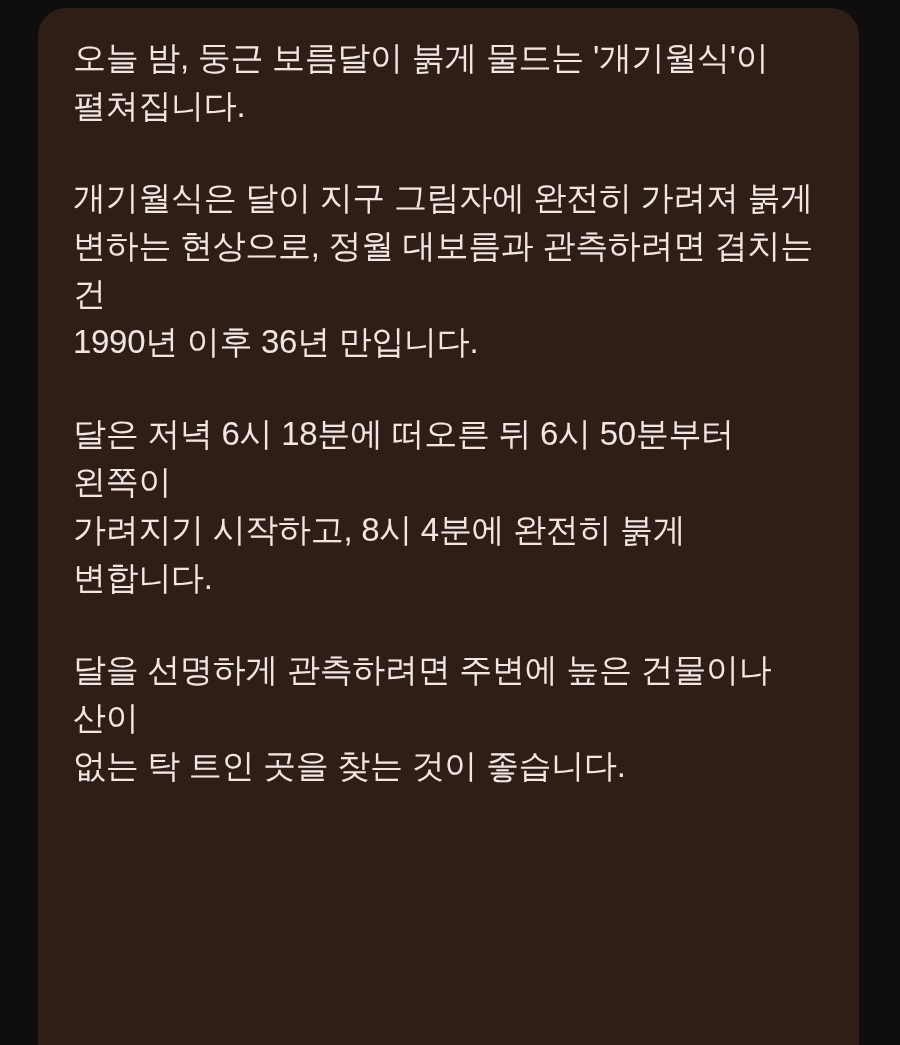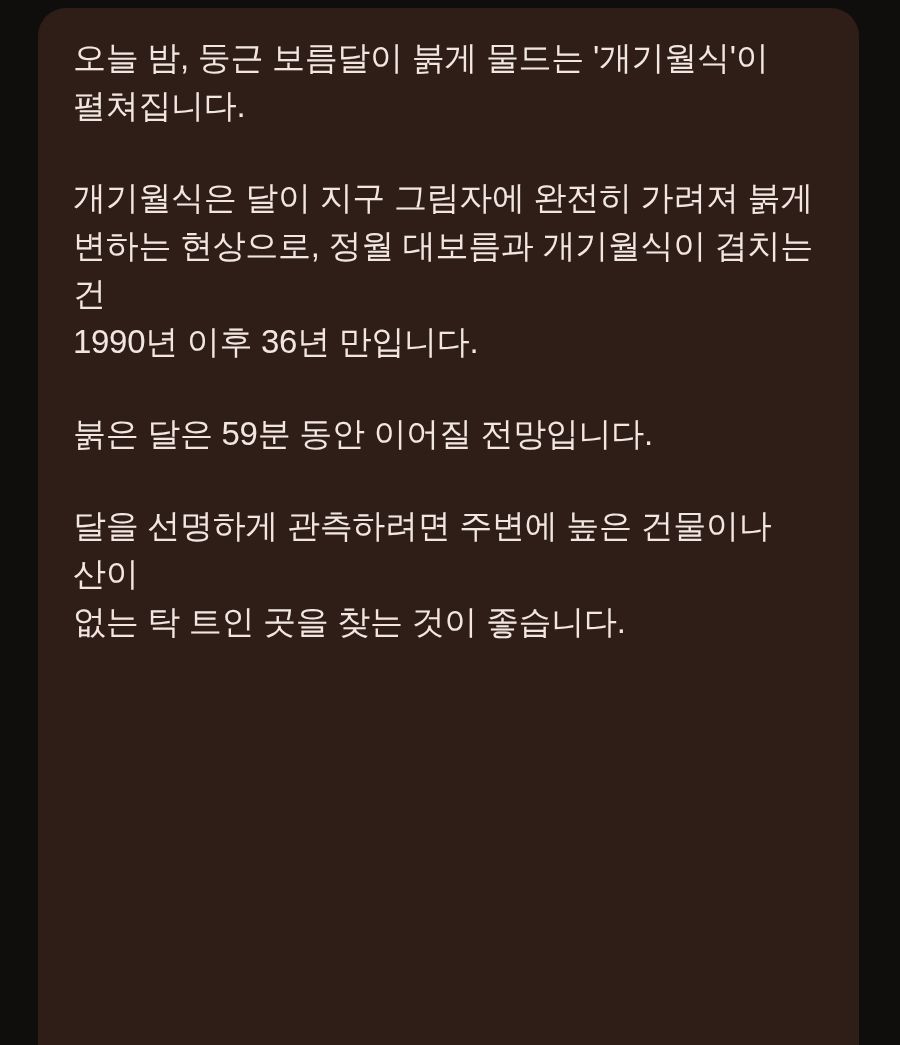--- a/index.html
+++ b/index.html
@@ -40,20 +40,21 @@
   }
 </style>
 </head>
 <body>
 
 <div class="screen">
   <div class="card">
     <p>오늘 밤, 둥근 보름달이 붉게 물드는 '개기월식'이
 펼쳐집니다.</p>
     <p>개기월식은 달이 지구 그림자에 완전히 가려져 붉게
-변하는 현상으로, 정월 대보름과 개기월식이 겹치는 건
+변하는 현상으로, 정월 대보름과 관측하려면 겹치는 건
 1990년 이후 36년 만입니다.</p>
-    <p>붉은 달은 59분 동안 이어질 전망입니다.</p>
+    <p>달은 저녁 6시 18분에 떠오른 뒤 6시 50분부터 왼쪽이
+가려지기 시작하고, 8시 4분에 완전히 붉게 변합니다.</p>
     <p>달을 선명하게 관측하려면 주변에 높은 건물이나 산이
 없는 탁 트인 곳을 찾는 것이 좋습니다.</p>
 
   </div>
 </div>
 
 </body></html>

